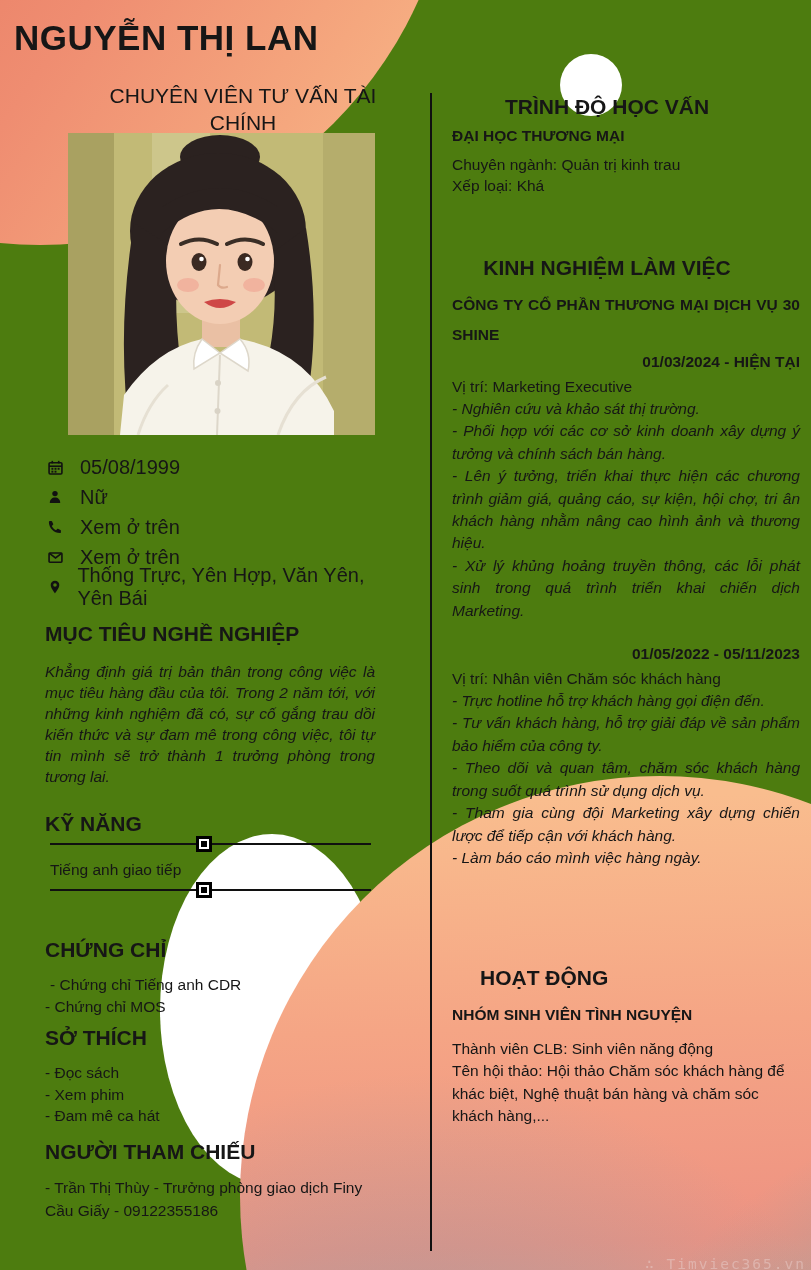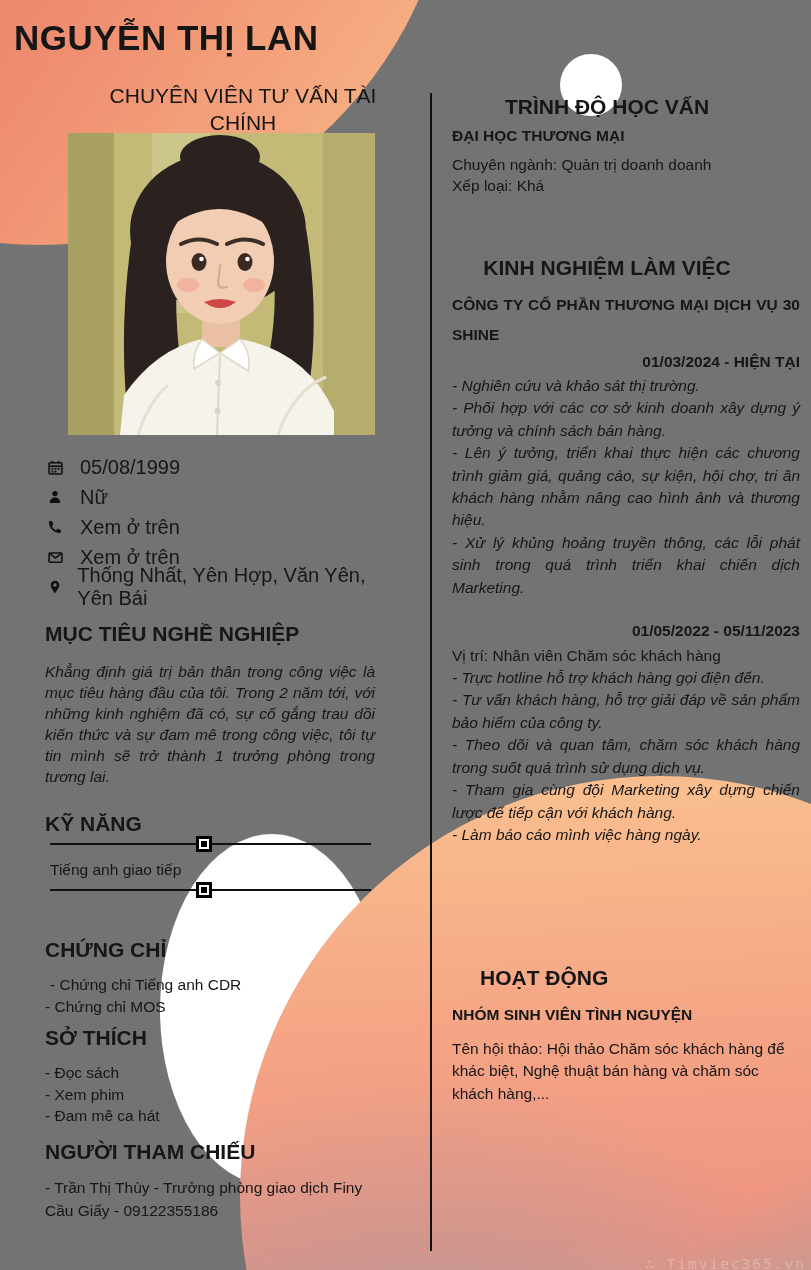--- a/index.html
+++ b/index.html
@@ -1,16 +1,16 @@
 <!DOCTYPE html>
 <html><head>
 <meta charset="utf-8">
 <style>
   html,body{margin:0;padding:0;background:#888;}
-  .page{position:relative;width:811px;height:1270px;background:#737373;overflow:hidden;
+  .page{position:relative;width:811px;height:1270px;background:#4d7c0f;overflow:hidden;
         font-family:"Liberation Sans",sans-serif;color:#161616;}
   .deco{position:absolute;border-radius:50%;}
   .blob-topleft{left:-375px;top:-585px;width:830px;height:830px;
     background:linear-gradient(125deg,#e87a62 40%,#ef8d71 62%,#f5a77e 82%,#f9bb8b 97%);}
   .circle-topright{left:560px;top:54px;width:62px;height:62px;background:#fff;}
   .ellipse-white{left:160px;top:834px;width:224px;height:352px;background:#fff;}
   .blob-main{left:240px;top:776px;width:840px;height:840px;
     background:
       radial-gradient(circle at 95% 95%, rgba(76,175,182,.95) 0%, rgba(76,175,182,0) 42%),
       radial-gradient(circle at 22% 94%, rgba(133,158,170,.8) 0%, rgba(133,158,170,0) 48%),
@@ -168,21 +168,21 @@
           </svg>
       </span>
       <span>Xem ở trên</span>
     </div>
     <div class="info-row">
       <span class="ico">
         <svg width="14" height="14" viewBox="0 0 14 14" fill="#111">
             <path d="M7 .8C4.5.8 2.7 2.7 2.7 5.1 2.7 8.3 7 13.4 7 13.4 S11.3 8.3 11.3 5.1C11.3 2.7 9.5.8 7 .8 Z M7 6.8 A1.8 1.8 0 1 1 7 3.2 A1.8 1.8 0 0 1 7 6.8 Z"></path>
           </svg>
       </span>
-      <span>Thống Nhất, Yên Hợp, Văn Yên, Yên Bái</span>
+      <span>Thống Trực, Yên Hợp, Văn Yên, Yên Bái</span>
     </div>
   </div>
 
   <section class="sec" id="objective">
     <h2>MỤC TIÊU NGHỀ NGHIỆP</h2>
     <p class="body-text justify">Khẳng định giá trị bản thân trong công việc là mục tiêu hàng đầu của tôi. Trong 2 năm tới, với những kinh nghiệm đã có, sự cố gắng trau dồi kiến thức và sự đam mê trong công việc, tôi tự tin mình sẽ trở thành 1 trưởng phòng trong tương lai.</p>
   </section>
 
   <section class="sec" id="skills">
     <h2>KỸ NĂNG</h2>
@@ -218,31 +218,32 @@
     <h2>NGƯỜI THAM CHIẾU</h2>
     <p class="body-text">- Trần Thị Thùy - Trưởng phòng giao dịch Finy Cầu Giấy - 09122355186</p>
   </section>
 
   <div class="divider"></div>
 
   <section class="rsec" id="education">
     <h2 class="center">TRÌNH ĐỘ HỌC VẤN</h2>
     <div class="school">ĐẠI HỌC THƯƠNG MẠI</div>
     <div class="body-text">
-      <div>Chuyên ngành: Quản trị doanh doanh</div>
+      <div>Chuyên ngành: Quản trị kinh trau</div>
       <div>Xếp loại: Khá</div>
     </div>
   </section>
 
   <section class="rsec" id="experience">
     <h2 class="center">KINH NGHIỆM LÀM VIỆC</h2>
 
     <div>
       <div class="company">CÔNG TY CỔ PHẦN THƯƠNG MẠI DỊCH VỤ 30 SHINE</div>
       <div class="period">01/03/2024 - HIỆN TẠI</div>
+      <div class="position">Vị trí: Marketing Executive</div>
       <p class="duty justify">- Nghiên cứu và khảo sát thị trường.</p>
       <p class="duty justify">- Phối hợp với các cơ sở kinh doanh xây dựng ý tưởng và chính sách bán hàng.</p>
       <p class="duty justify">- Lên ý tưởng, triển khai thực hiện các chương trình giảm giá, quảng cáo, sự kiện, hội chợ, tri ân khách hàng nhằm nâng cao hình ảnh và thương hiệu.</p>
       <p class="duty justify">- Xử lý khủng hoảng truyền thông, các lỗi phát sinh trong quá trình triển khai chiến dịch Marketing.</p>
     </div>
 
     <div class="job2">
       <div class="period">01/05/2022 - 05/11/2023</div>
       <div class="position">Vị trí: Nhân viên Chăm sóc khách hàng</div>
       <p class="duty justify">- Trực hotline hỗ trợ khách hàng gọi điện đến.</p>
@@ -250,19 +251,20 @@
       <p class="duty justify">- Theo dõi và quan tâm, chăm sóc khách hàng trong suốt quá trình sử dụng dịch vụ.</p>
       <p class="duty justify">- Tham gia cùng đội Marketing xây dựng chiến lược để tiếp cận với khách hàng.</p>
       <p class="duty justify">- Làm báo cáo mình việc hàng ngày.</p>
     </div>
   </section>
 
   <section class="rsec" id="activities">
     <h2>HOẠT ĐỘNG</h2>
     <div class="group-name">NHÓM SINH VIÊN TÌNH NGUYỆN</div>
     <div class="act-wrap">
+      <div class="act-line">Thành viên CLB: Sinh viên năng động</div>
       <div class="act-line">Tên hội thảo: Hội thảo Chăm sóc khách hàng để khác biệt, Nghệ thuật bán hàng và chăm sóc khách hàng,...</div>
     </div>
   </section>
 
   <div class="watermark">∴ Timviec365.vn</div>
 
 </div>
 
 </body></html>

